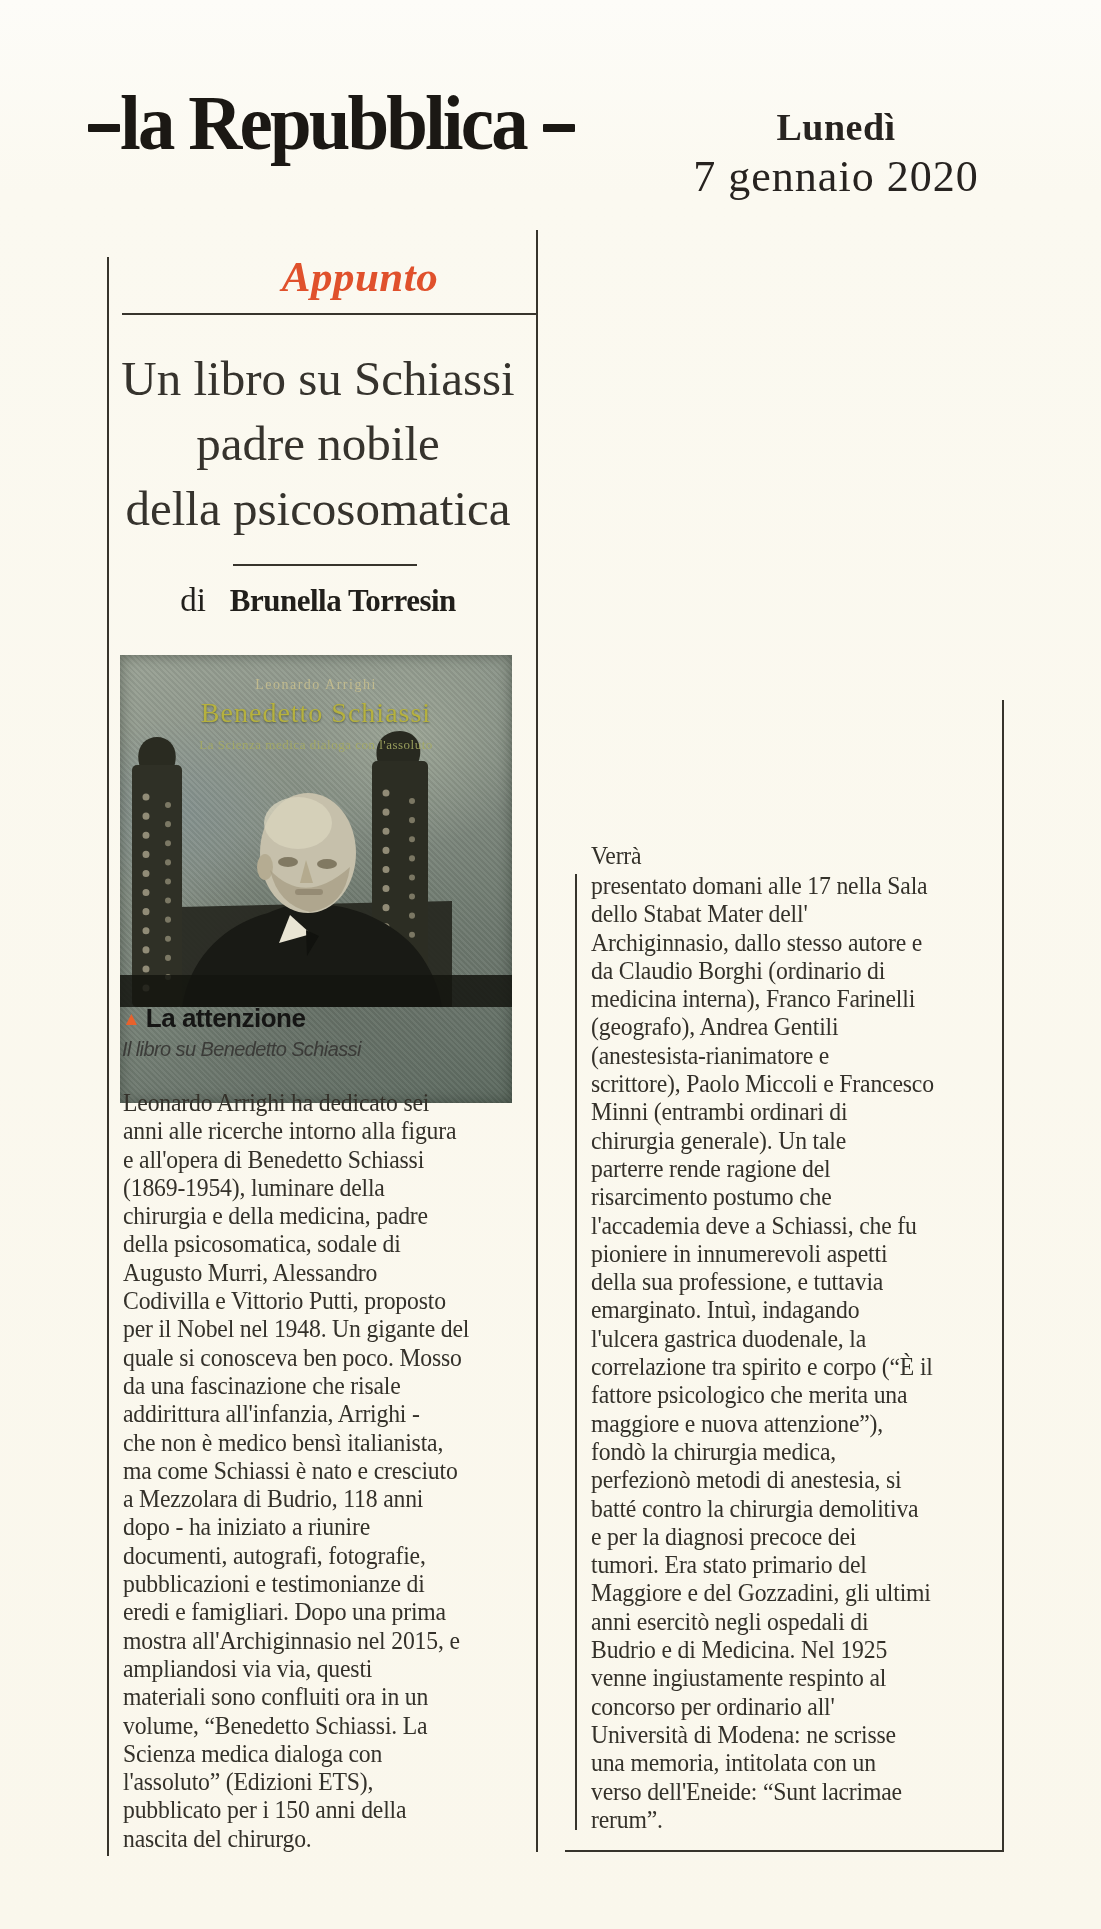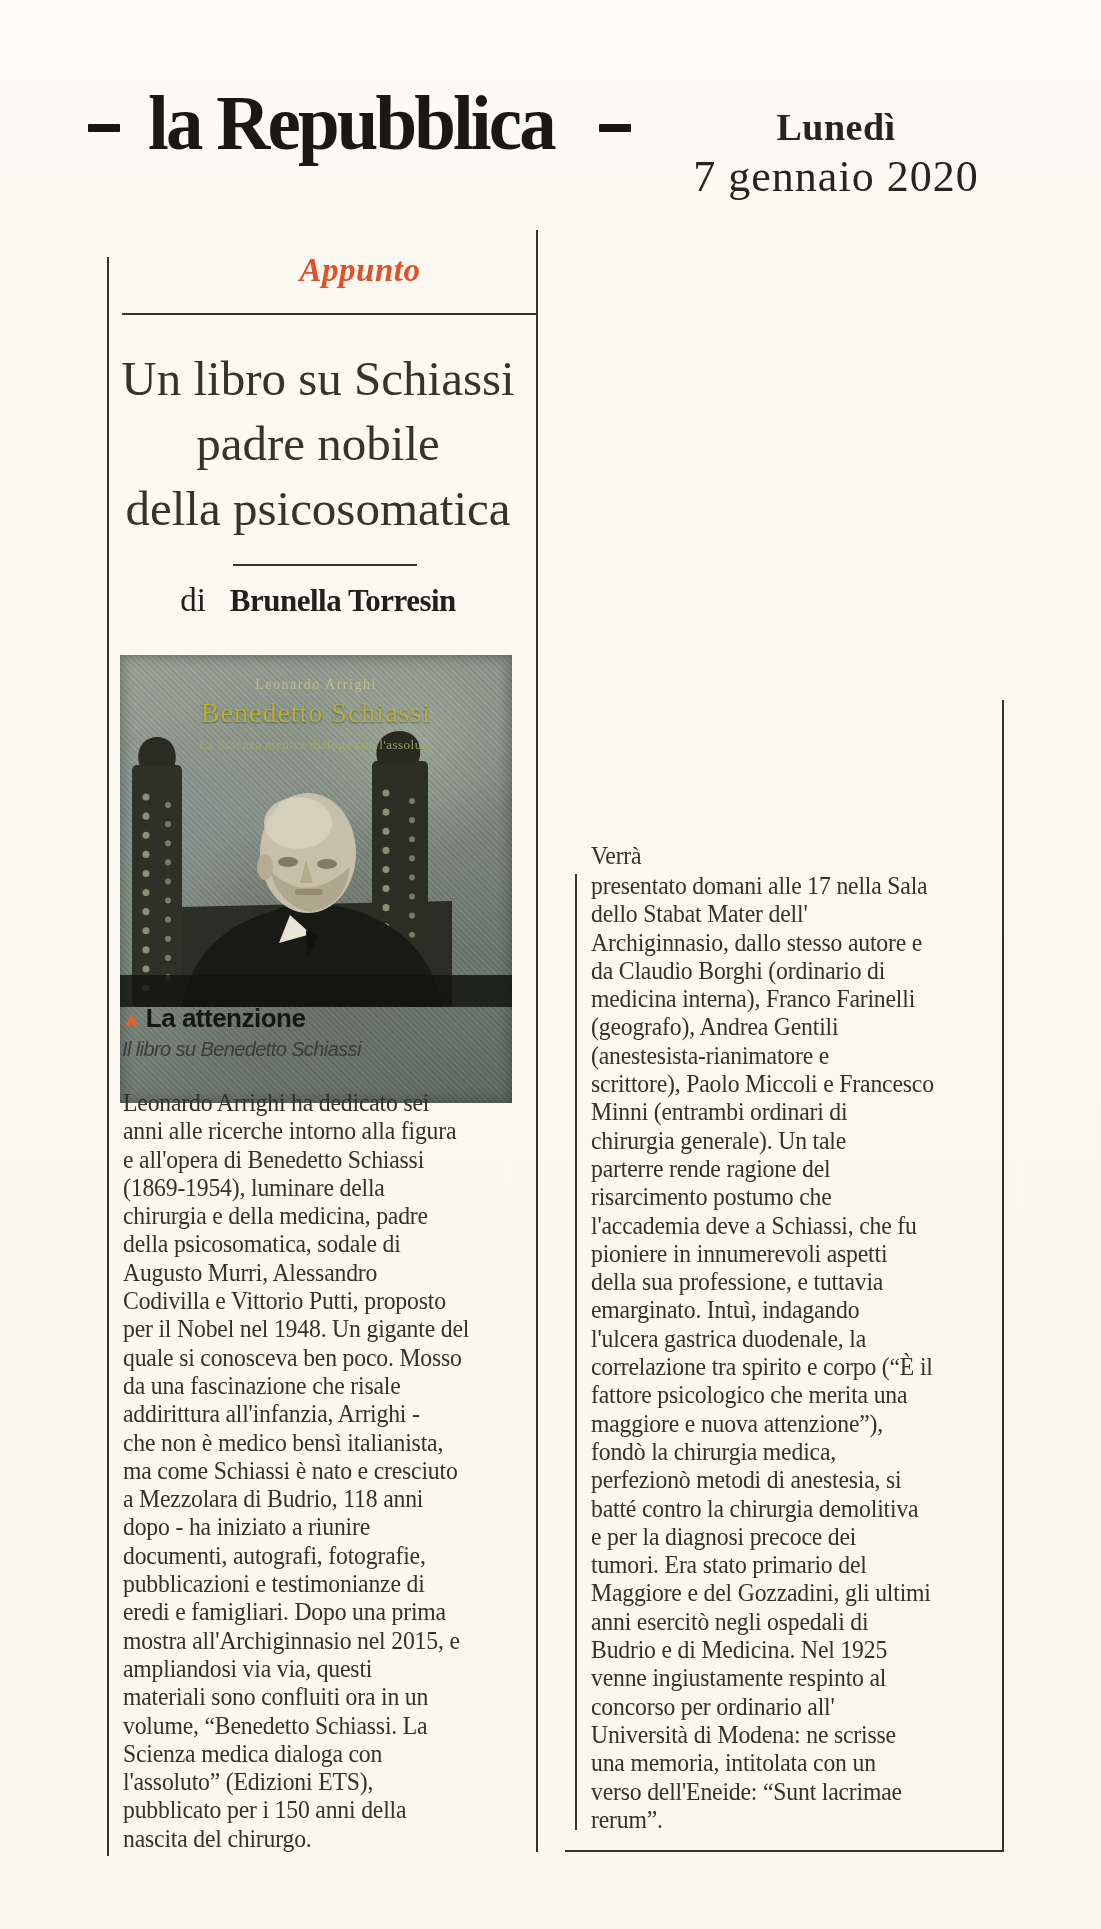--- a/index.html
+++ b/index.html
@@ -10,34 +10,34 @@
   }
   .rule { position:absolute; background:#37342c; }
   #rule-left        { left:107px; top:257px;  width:2px;   height:1599px; }
   #rule-divider     { left:536px; top:230px;  width:2px;   height:1622px; }
   #rule-right       { left:1002px;top:700px;  width:2px;   height:1151px; }
   #rule-bottom-right{ left:565px; top:1850px; width:439px; height:2px; }
   #rule-kicker      { left:122px; top:313px;  width:414px; height:2px; }
   #rule-byline      { left:233px; top:564px;  width:184px; height:2px; }
   #rule-right-col   { left:575px; top:874px;  width:2px;   height:956px; }
 
-  .masthead { position:absolute; left:88px; top:84px; display:flex; align-items:center; gap:28px; }
+  .masthead { position:absolute; left:88px; top:84px; display:flex; align-items:center; gap:0; }
   .masthead .dash-bar { width:32px; height:8px; background:#1b1814; border-radius:1px; margin-top:10px; }
   .masthead .mast-title {
     font-size:78px; font-weight:bold; letter-spacing:-3px; color:#1b1814;
     line-height:1; white-space:nowrap; transform:scaleX(.96); transform-origin:0 50%;
   }
 
   .dateblock { position:absolute; left:662px; top:108px; width:348px; text-align:center; color:#272320; }
   .weekday  { font-size:38px; font-weight:bold; line-height:1; letter-spacing:.5px; }
   .datefull { font-size:44px; line-height:1; margin-top:9px; letter-spacing:1px; white-space:nowrap; }
 
   .kicker {
     position:absolute; left:108px; top:252px; width:504px; text-align:center;
-    font-size:33px; font-style:italic; font-weight:bold; color:var(--accent,#e0512c); letter-spacing:.5px;
+    font-size:43px; font-style:italic; font-weight:bold; color:var(--accent,#e0512c); letter-spacing:.5px;
   }
 
   .headline { position:absolute; left:100px; top:346px; width:436px; text-align:center; color:#36332d; }
   .headline .hline { font-size:49px; line-height:65px; white-space:nowrap; }
 
   .byline { position:absolute; left:100px; top:582px; width:436px; text-align:center; color:#211f1b; }
   .byline .prefix { font-size:33px; margin-right:24px; }
   .byline .name   { font-weight:bold; font-size:31px; letter-spacing:-.5px; }
 
   .cover {

